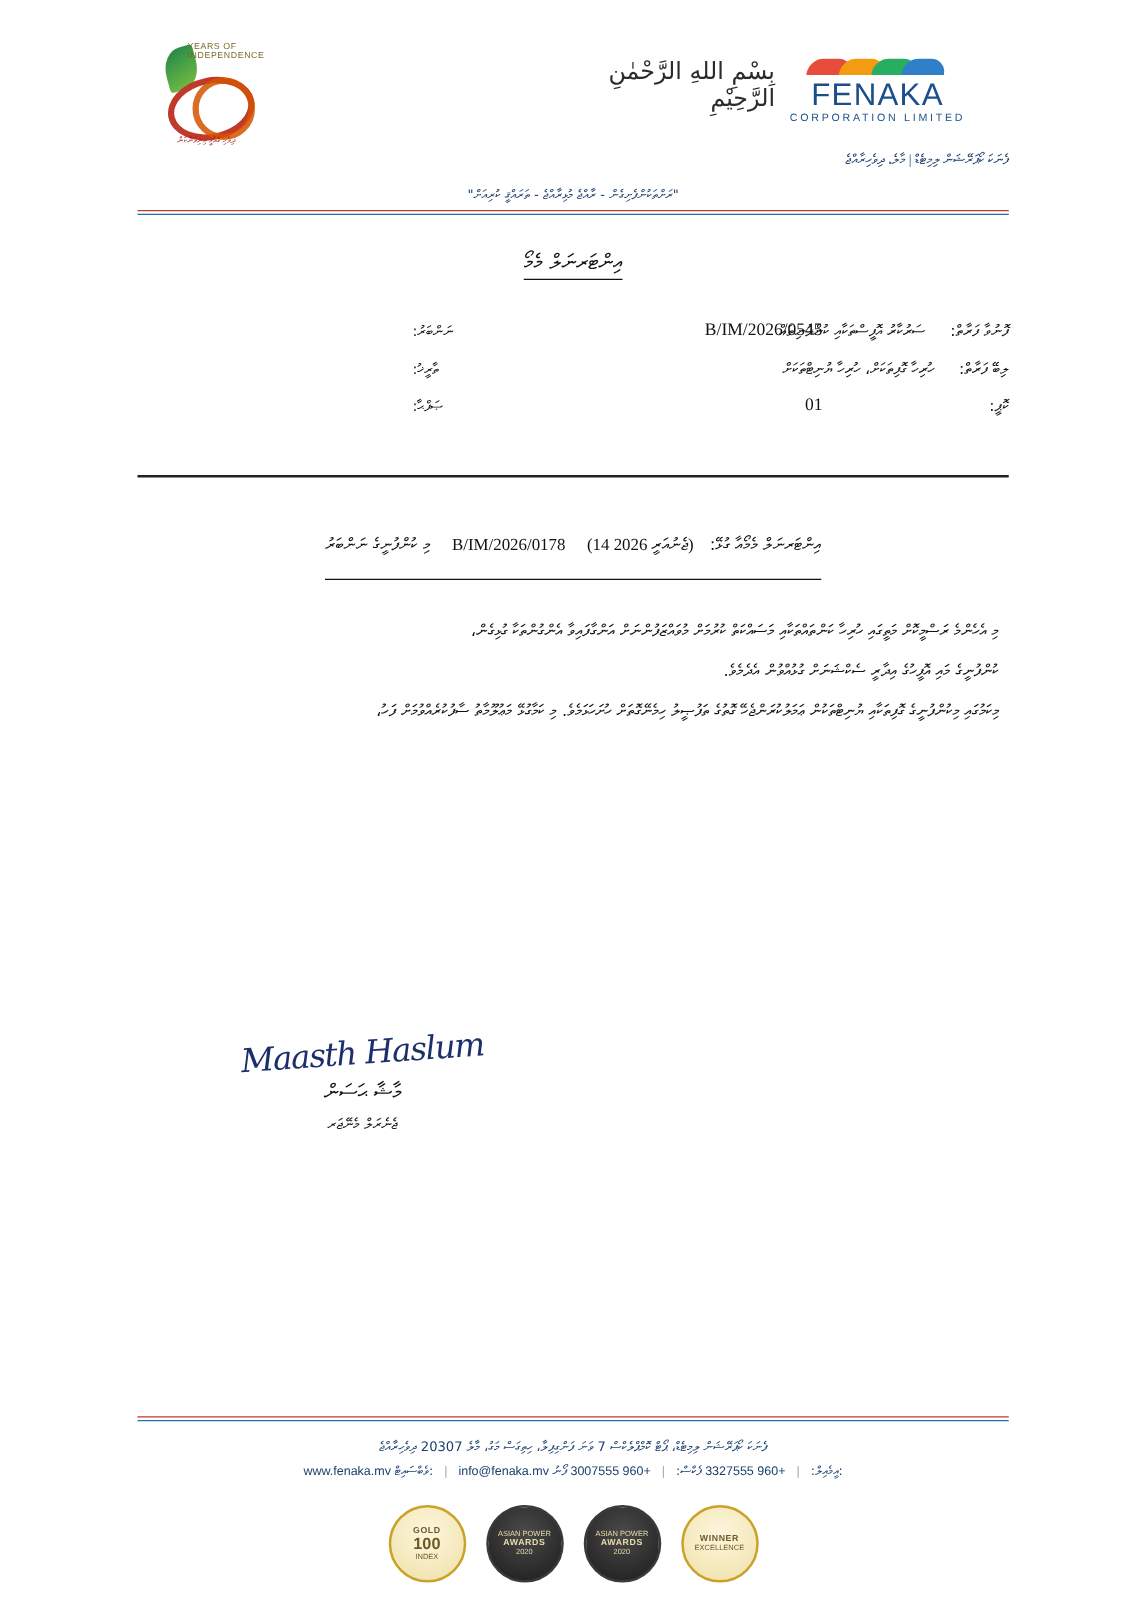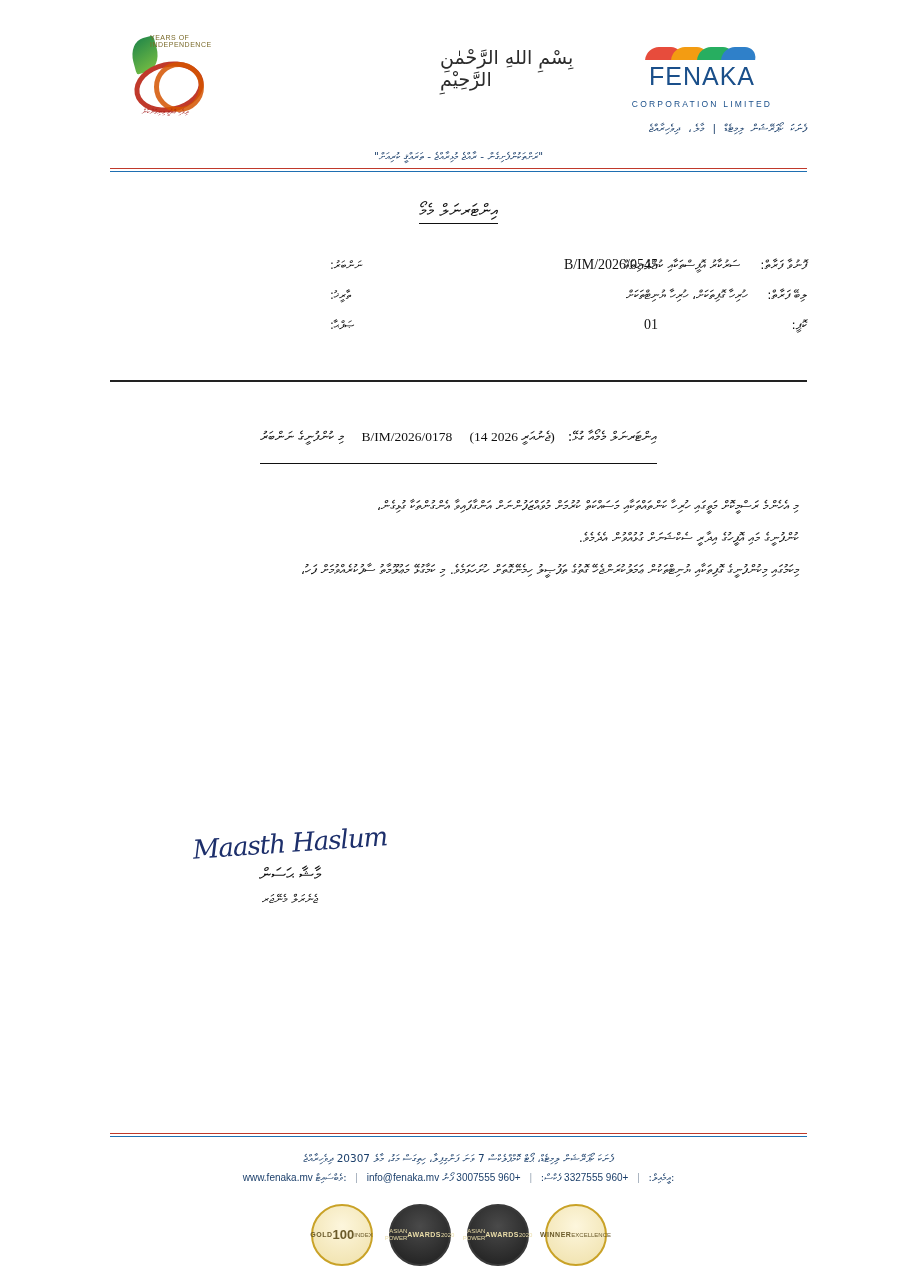--- a/index.html
+++ b/index.html
@@ -84,21 +84,21 @@
     text-align: center;
     font-size: 7px;
     color: #a01c1c;
     direction: rtl;
   }
   .bismillah {
     position: absolute;
     left: 330px;
     top: 16px;
     width: 180px;
-    text-align: left;
+    text-align: right;
     font-family: "DejaVu Sans", sans-serif;
     font-size: 19px;
     color: #2b2b2b;
     direction: rtl;
   }
   .logo-right {
     position: absolute;
     right: 0;
     top: 4px;
     width: 210px;
@@ -126,30 +126,30 @@
     font-weight: normal;
     font-size: 25px;
     letter-spacing: 1px;
     color: #1a4f8a;
     line-height: 1;
   }
   .fenaka-sub {
     font-size: 8.5px;
     letter-spacing: 2.2px;
     color: #1a4f8a;
-    margin-top: 10px;
+    margin-top: 0;
   }
   .header-dv {
     position: absolute;
     right: 0;
     top: 92px;
     font-size: 11px;
     color: #1b3f6b;
     direction: rtl;
-    font-family: Liberation Mono, monospace;
+    font-family: Liberation Serif, serif;
   }
 
   
   .rule {
     position: absolute;
     left: 110px;
     right: 110px;
     height: 1px;
   }
   .rule-red { background: #c0392b; }
@@ -333,26 +333,26 @@
     width: 917px;
     display: flex;
     justify-content: center;
     gap: 16px;
   }
   .award {
     width: 58px;
     height: 58px;
     border-radius: 50%;
     display: flex;
-    flex-direction: row;
+    flex-direction: column;
     align-items: center;
     justify-content: center;
     font-size: 6px;
     line-height: 1.1;
-    text-align: right;
+    text-align: left;
     color: #6a5a2a;
     border: 2px solid #c9a227;
     background: radial-gradient(circle at 50% 35%, #fdf6dd, #efe0a8);
   }
   .award.dark {
     color: #e9dca8;
     background: radial-gradient(circle at 50% 35%, #4a4a4a, #1c1c1c);
     border-color: #3a3a3a;
   }
   .award .big { font-size: 13px; font-weight: bold; }

